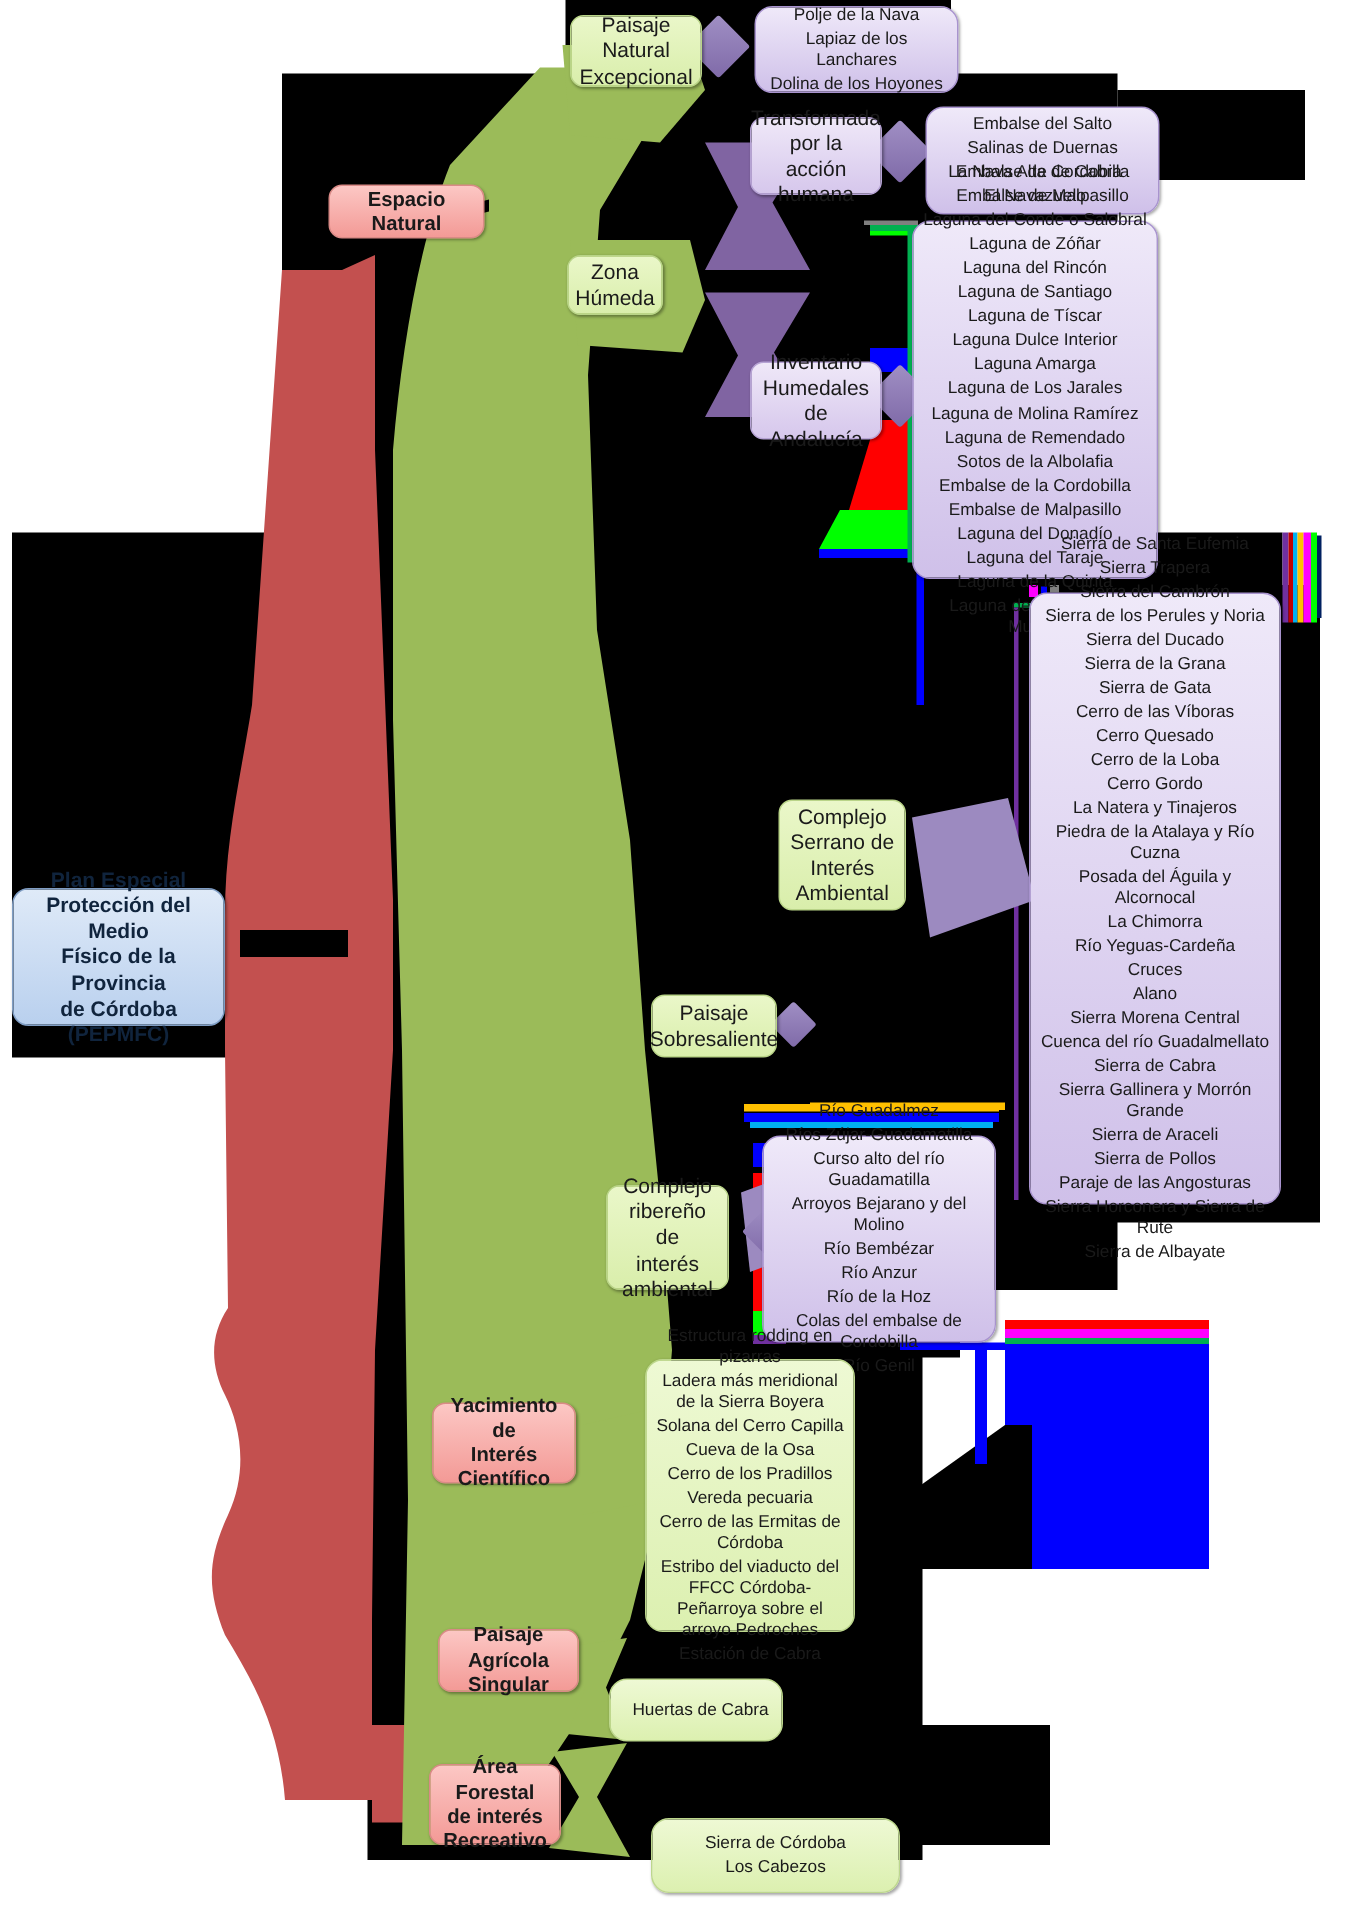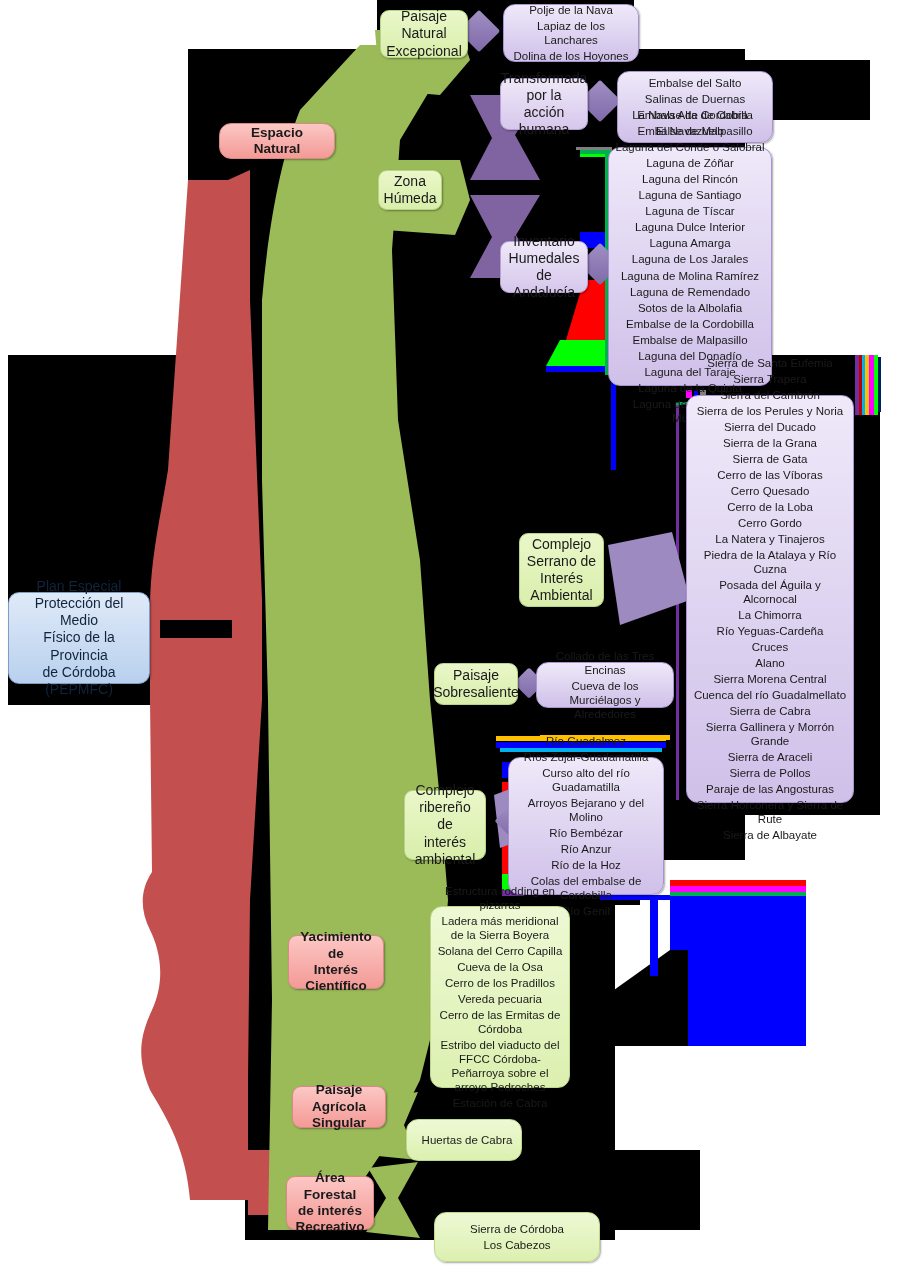--- a/index.html
+++ b/index.html
@@ -16,21 +16,21 @@
     display:flex;flex-direction:column;align-items:center;justify-content:center;
     text-align:center;
     color:#1a1a1a;
     line-height:1.22;
     padding:4px 6px;
     box-shadow:1px 1px 2px rgba(0,0,0,.35);
   }
   .root{
     background:linear-gradient(180deg,#dfeaf8 0%,#b9d0ee 100%);
     border:1px solid #7f9dc4;
-    font-weight:normal;font-size:14px;color:#10243d;
+    font-weight:bold;font-size:14px;color:#10243d;
     border-radius:11px;
   }
   .cat-red{
     background:linear-gradient(180deg,#fcc7c4 0%,#f39a96 100%);
     border:1px solid #d98a86;
     font-weight:bold;font-size:13.5px;
   }
   .cat-green{
     background:linear-gradient(180deg,#eaf7c9 0%,#d9eeab 100%);
     border:1px solid #b9d488;
@@ -183,21 +183,21 @@
   <div class="diamond" style="left:518px;top:672px;width:22px;height:22px;"></div>
   <div class="diamond" style="left:500px;top:808px;width:26px;height:26px;"></div>
 
   <div class="node root" style="left:8px;top:592px;width:142px;height:92px;">
     <span>Plan Especial</span>
     <span>Protección del Medio</span>
     <span>Físico  de la Provincia</span>
     <span>de Córdoba (PEPMFC)</span>
   </div>
 
-  <div class="node cat-red" style="left:219px;top:123px;width:116px;height:36px;border-radius:12px;">
+  <div class="node cat-red" style="left:219px;top:123px;width:104px;height:36px;">
     <span>Espacio Natural</span>
   </div>
 
   <div class="node cat-green" style="left:380px;top:10px;width:88px;height:48px;">
     <span>Paisaje Natural</span>
     <span>Excepcional</span>
   </div>
 
   <div class="node cat-purple" style="left:500px;top:78px;width:88px;height:52px;">
     <span>Transformada</span>
@@ -309,24 +309,20 @@
       <span class="row">Cuenca del río Guadalmellato</span>
       <span class="row">Sierra de Cabra</span>
       <span class="row">Sierra Gallinera y Morrón Grande</span>
       <span class="row">Sierra de Araceli</span>
       <span class="row">Sierra de Pollos</span>
       <span class="row">Paraje de las Angosturas</span>
       <span class="row">Sierra Horconera y Sierra de Rute</span>
       <span class="row">Sierra de Albayate</span>
     </div>
 
-  <div class="node list-purple" style="left:536px;top:662px;width:138px;height:46px;">
-      <span class="row">Collado de las Tres Encinas</span>
-      <span class="row">Cueva de los Murciélagos y Alrededores</span>
-    </div>
 
   <div class="node list-purple" style="left:508px;top:757px;width:156px;height:138px;">
       <span class="row">Río Guadalmez</span>
       <span class="row">Ríos Zújar-Guadamatilla</span>
       <span class="row">Curso alto del río Guadamatilla</span>
       <span class="row">Arroyos Bejarano y del Molino</span>
       <span class="row">Río Bembézar</span>
       <span class="row">Río Anzur</span>
       <span class="row">Río de la Hoz</span>
       <span class="row">Colas del embalse de Cordobilla</span>

